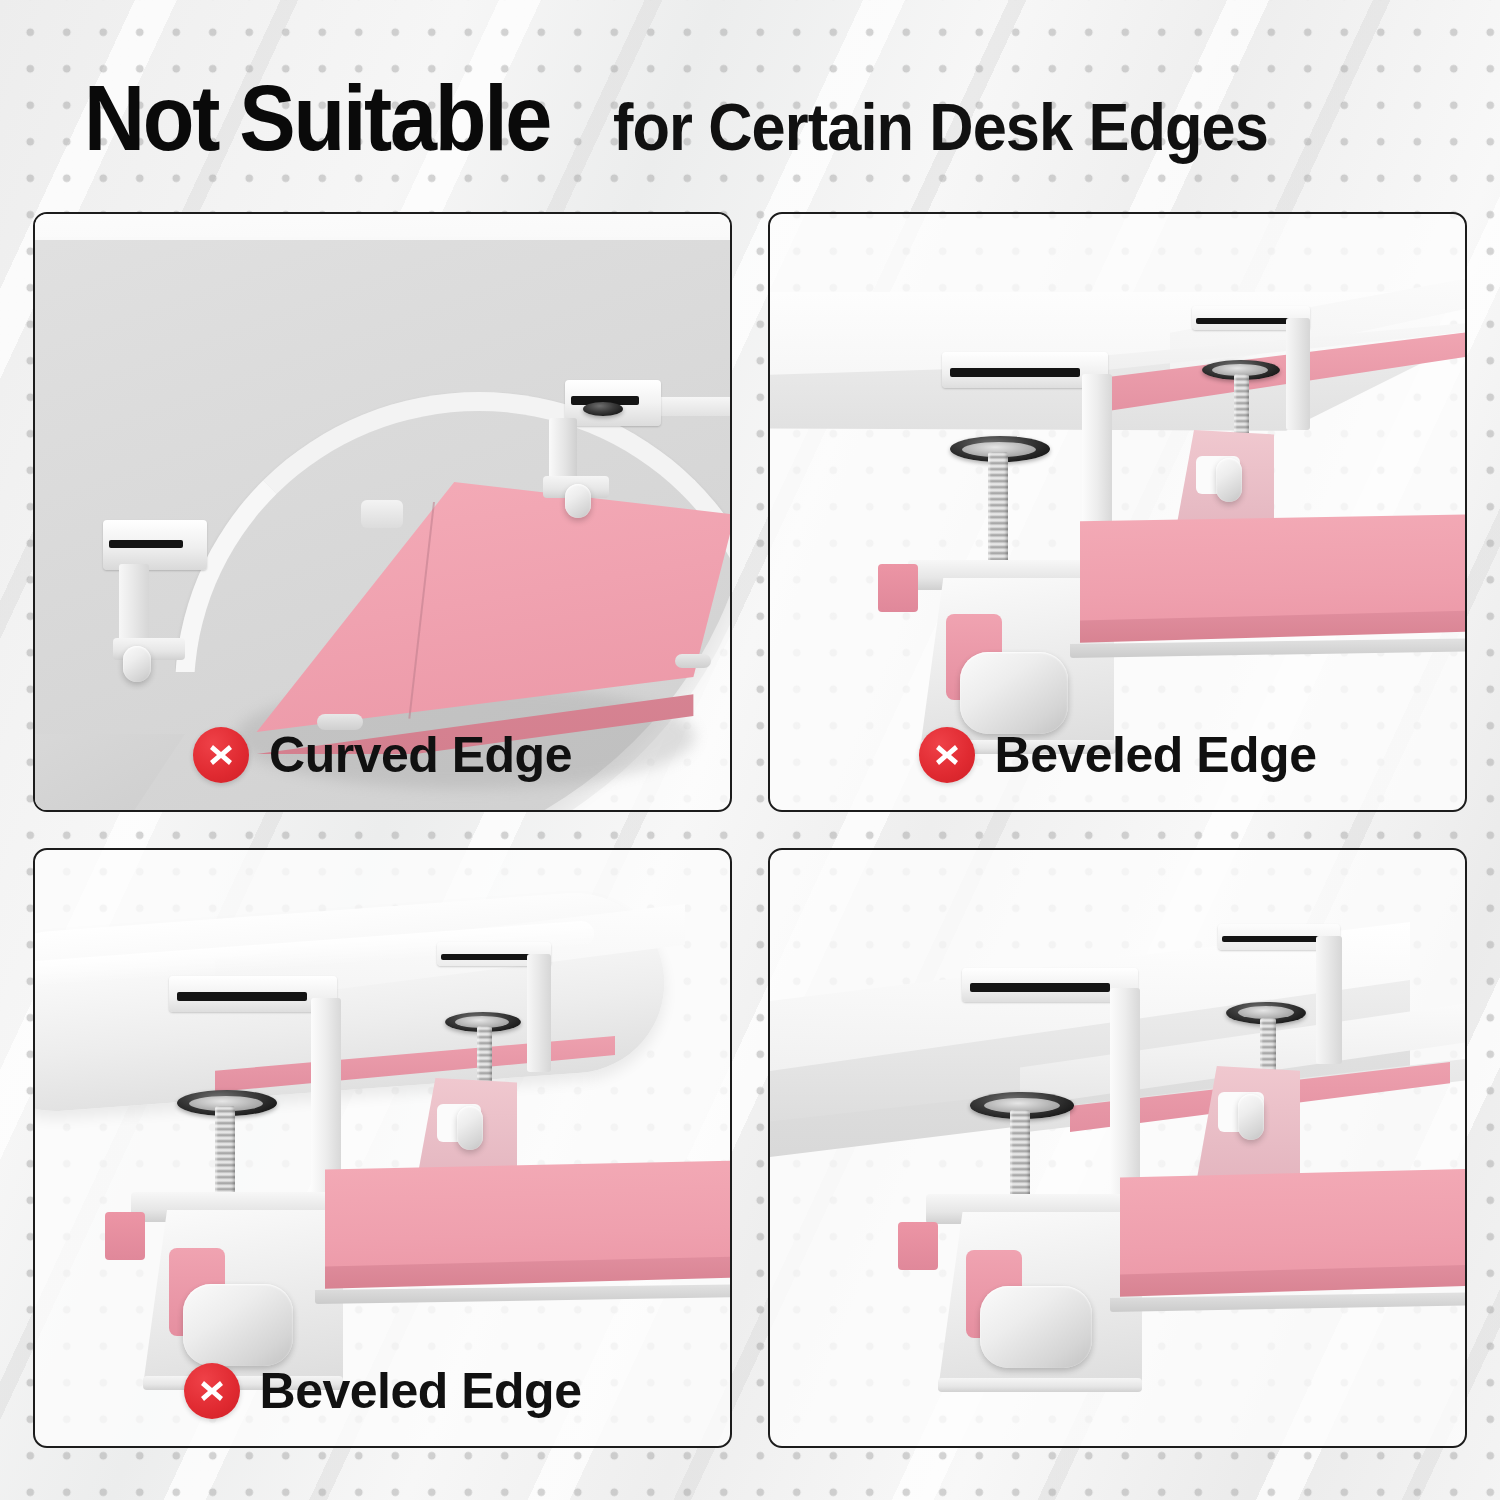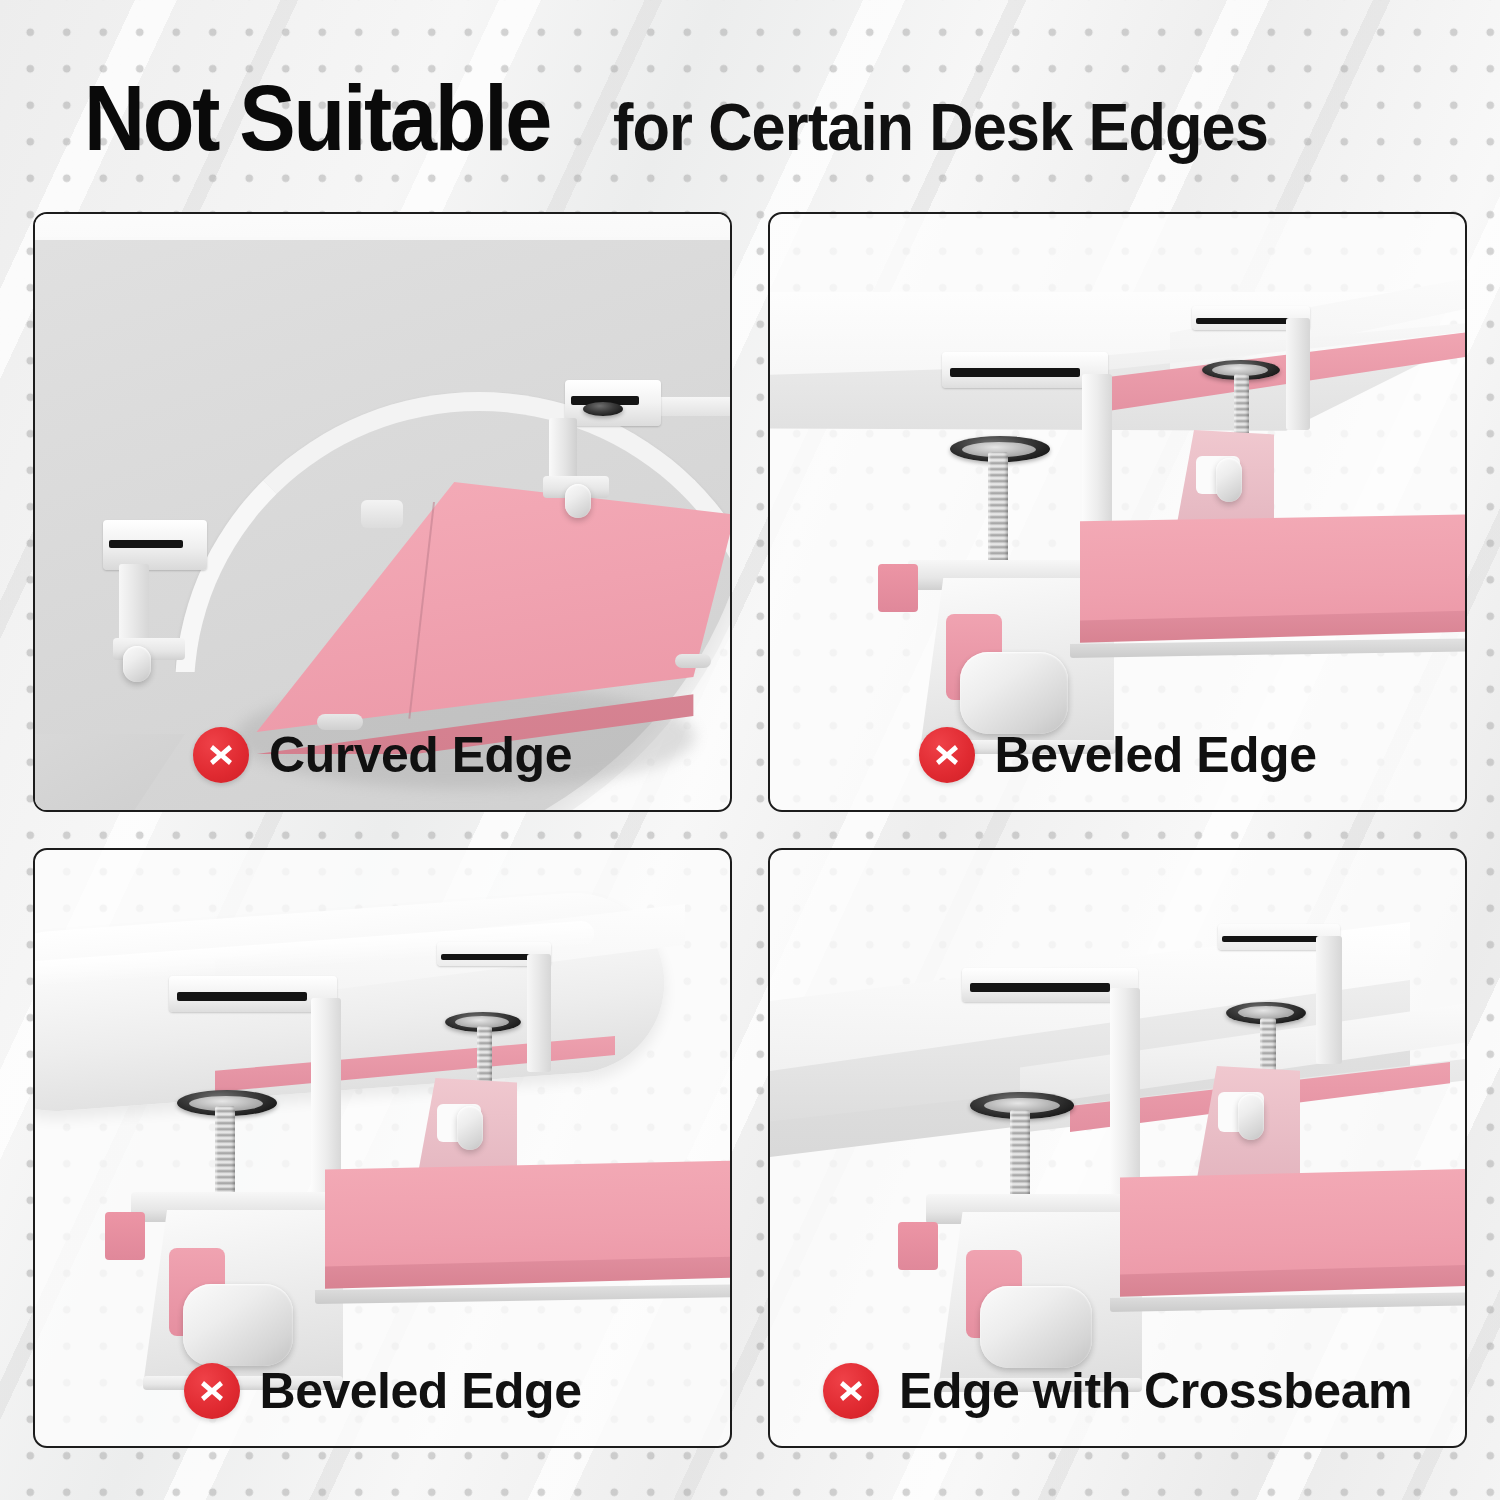--- a/index.html
+++ b/index.html
@@ -450,23 +450,15 @@
                   clip-path:polygon(0 8%,100% 0,100% 84%,0 100%);"></div>
       <div style="position:absolute;left:350px;top:414px;width:380px;height:40px;
                   background:linear-gradient(180deg,#e08e9e,#d6808f);
                   clip-path:polygon(0 26%,100% 0,100% 52%,0 82%);"></div>
       <div class="rail" style="left:340px;top:442px;width:390px;height:20px;
             clip-path:polygon(0 30%,100% 0,100% 64%,0 100%);"></div>
       <div style="position:absolute;left:128px;top:372px;width:40px;height:48px;border-radius:4px;
                   background:linear-gradient(180deg,#ec95a5,#e0889a);"></div>
 
     </div>
-    <div class="caption">
-      <span class="xmark">
-        <svg viewBox="0 0 32 32">
-            <path d="M8 6 L16 13 L24 6 L27 10 L20 16 L27 22 L24 26 L16 19 L8 26 L5 22 L12 16 L5 10 Z" fill="#ffffff"></path>
-          </svg>
-      </span>
-      <span class="cap-text">Edge with Crossbeam</span>
-    </div>
   </div>
 
 </div>
 
 </body></html>

